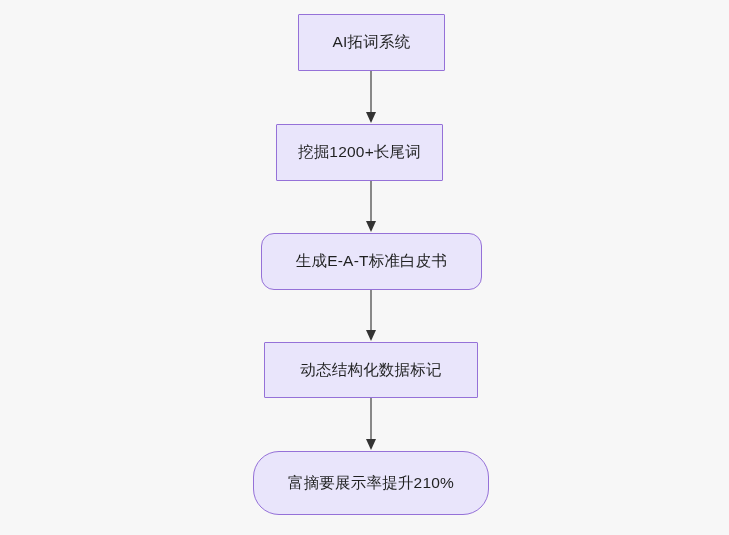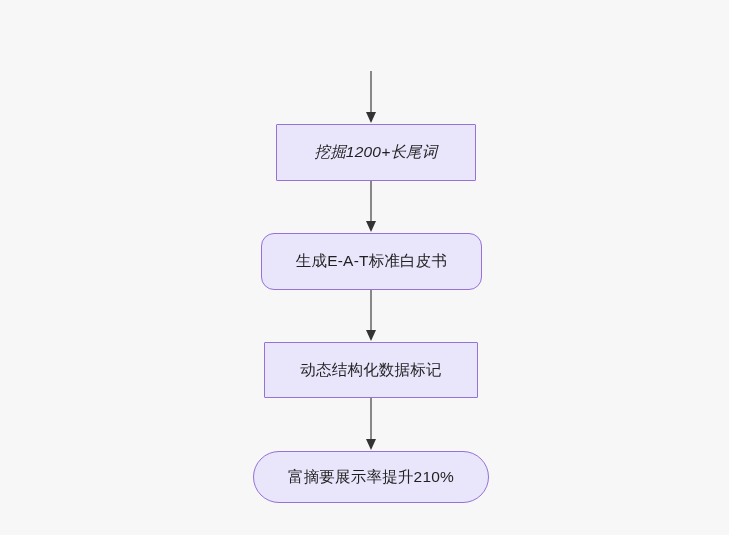--- a/index.html
+++ b/index.html
@@ -37,24 +37,24 @@
     white-space: nowrap;
   }
 
   .node-label {
     display: block;
     text-align: center;
   }
 
   
   .n1 { left: 298px; top: 14px;  width: 147px; height: 57px; }
-  .n2 { left: 276px; top: 124px; width: 200px; height: 57px; font-style: italic; }
+  .n2 { left: 276px; top: 124px; width: 167px; height: 57px; }
   .n3 { left: 261px; top: 233px; width: 221px; height: 57px; border-radius: 13px; }
   .n4 { left: 264px; top: 342px; width: 214px; height: 56px; justify-content: center; }
-  .n5 { left: 253px; top: 451px; width: 236px; height: 52px; border-radius: 26px; }
+  .n5 { left: 253px; top: 451px; width: 236px; height: 64px; border-radius: 26px; }
 
   .edge {
     position: absolute;
     left: 0;
     top: 0;
     width: 729px;
     height: 535px;
     pointer-events: none;
   }
 
@@ -90,20 +90,23 @@
       <line class="edge-line" x1="371" y1="290" x2="371" y2="333"></line>
       <polygon class="arrow-head" points="371,341 366,330 376,330"></polygon>
     </g>
 
     <g>
       <line class="edge-line" x1="371" y1="398" x2="371" y2="442"></line>
       <polygon class="arrow-head" points="371,450 366,439 376,439"></polygon>
     </g>
   </svg>
 
+  <div class="node n1">
+    <span class="node-label">AI拓词系统</span>
+  </div>
 
   <div class="node n2">
     <span class="node-label">挖掘1200+长尾词</span>
   </div>
 
   <div class="node n3">
     <span class="node-label">生成E-A-T标准白皮书</span>
   </div>
 
   <div class="node n4">

